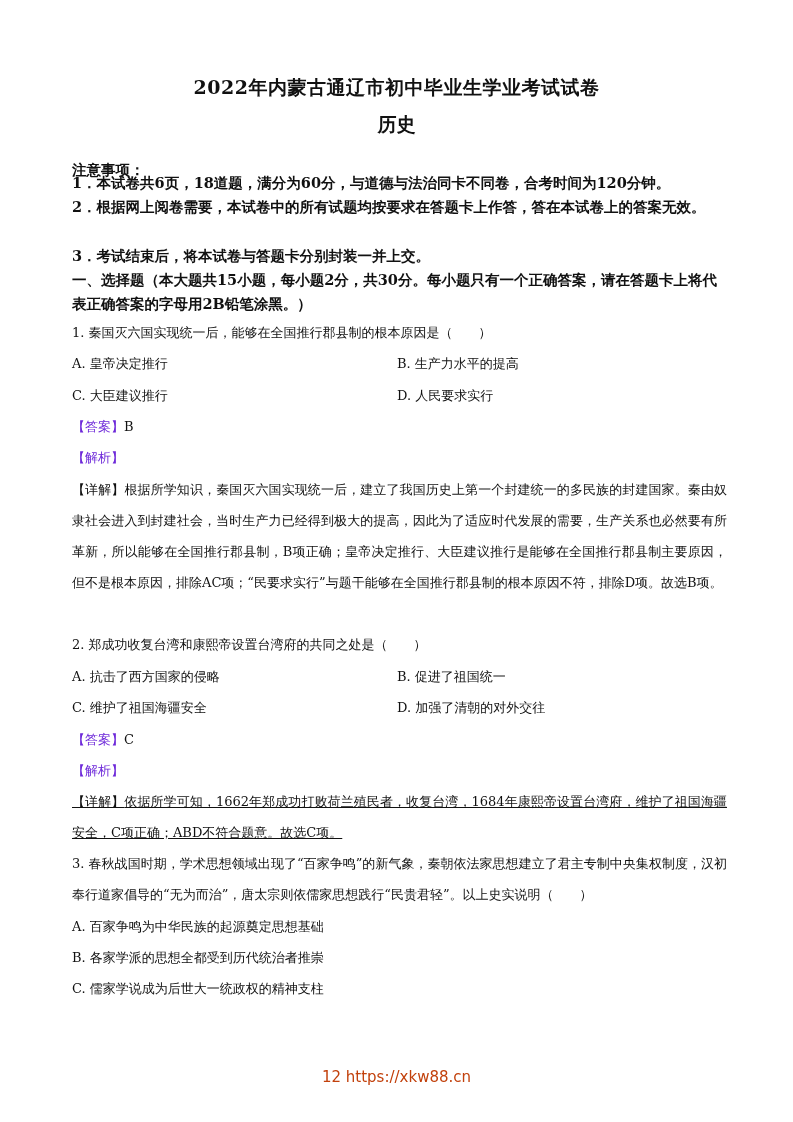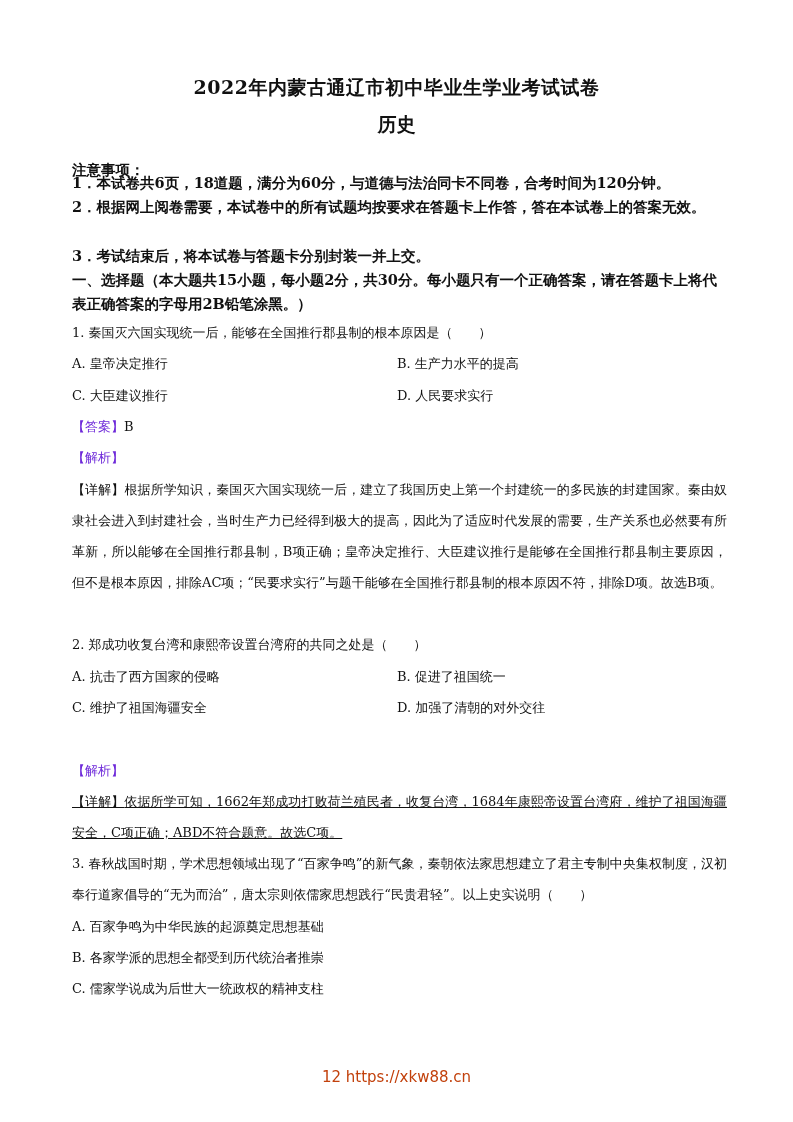--- a/index.html
+++ b/index.html
@@ -47,20 +47,23 @@
   </div>
   <div class="para" style="top:474px;">
     <span>【详解】</span><span>根据所学知识，秦国灭六国实现统一后，建立了我国历史上第一个封建统一的多民族的封建国家。秦由奴隶社会进入到封建社会，当时生产力已经得到极大的提高，因此为了适应时代发展的需要，生产关系也必然要有所革新，所以能够在全国推行郡县制，B项正确；皇帝决定推行、大臣建议推行是能够在全国推行郡县制主要原因，但不是根本原因，排除AC项；“民要求实行”与题干能够在全国推行郡县制的根本原因不符，排除D项。故选B项。</span>
   </div>
 
   <div class="q" style="top:635px;">2. 郑成功收复台湾和康熙帝设置台湾府的共同之处是（　　）</div>
   <div class="opt" style="left:72px; top:667px;text-align:right;">A. 抗击了西方国家的侵略</div>
   <div class="opt" style="left:397px; top:667px;">B. 促进了祖国统一</div>
   <div class="opt" style="left:72px; top:698px;">C. 维护了祖国海疆安全</div>
   <div class="opt" style="left:397px; top:698px;">D. 加强了清朝的对外交往</div>
+  <div class="q" style="top:730px;">
+    <span class="tag">【答案】</span><span>C</span>
+  </div>
   <div class="q" style="top:761px;">
     <span class="tag">【解析】</span>
   </div>
   <div class="para" style="top:786px;text-decoration:underline;">
     <span>【详解】</span><span>依据所学可知，1662年郑成功打败荷兰殖民者，收复台湾，1684年康熙帝设置台湾府，维护了祖国海疆安全，C项正确；ABD不符合题意。故选C项。</span>
   </div>
 
   <div class="para" style="top:848px;">3. 春秋战国时期，学术思想领域出现了“百家争鸣”的新气象，秦朝依法家思想建立了君主专制中央集权制度，汉初奉行道家倡导的“无为而治”，唐太宗则依儒家思想践行“民贵君轻”。以上史实说明（　　）</div>
   <div class="opt" style="left:72px; top:917px;">A. 百家争鸣为中华民族的起源奠定思想基础</div>
   <div class="opt" style="left:72px; top:948px;">B. 各家学派的思想全都受到历代统治者推崇</div>

